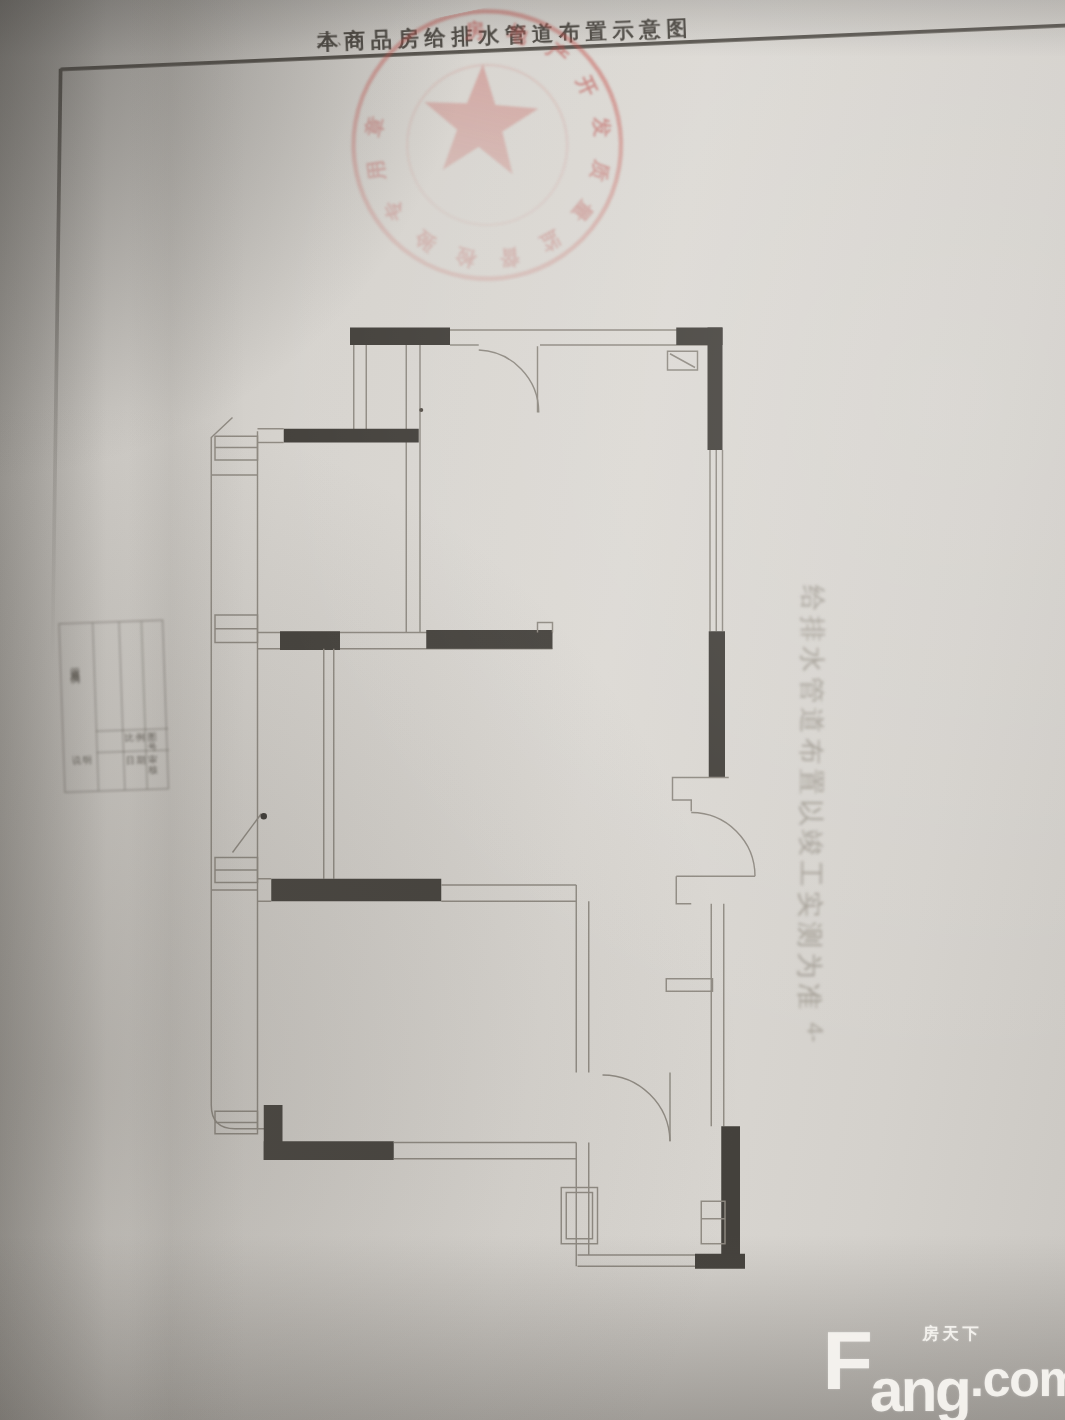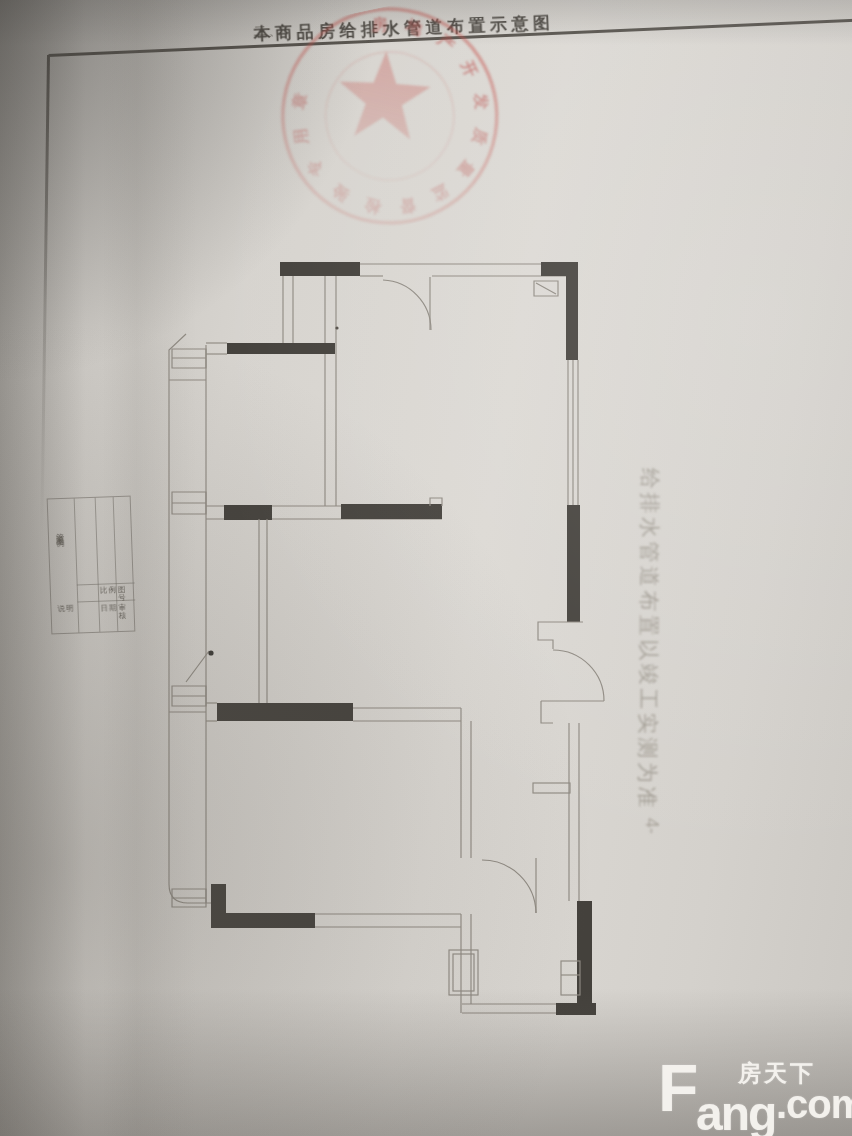--- a/index.html
+++ b/index.html
@@ -43,21 +43,21 @@
   .tb-h2{left:26px;top:103px;width:58px;height:1px;}
   .tb-txt{font-size:7.5px;color:#5f5b54;letter-spacing:1px;line-height:8px;}
   .tb-vert{left:6px;top:28px;writing-mode:vertical-rl;letter-spacing:2px;font-size:8px;}
   
   .side-note{left:664px;top:468px;transform:rotate(90.5deg);transform-origin:top left;
     font-size:21px;letter-spacing:3.5px;color:#a29d94;filter:blur(1.1px);white-space:nowrap;}
   .side-suffix{left:662px;top:818px;transform:rotate(90.5deg);transform-origin:top left;
     font-size:18px;color:#a8a39a;filter:blur(1.2px);}
   
   .wm{left:658px;top:1056px;width:194px;height:80px;color:rgba(245,243,239,.95);}
-  .wm-cn{left:80px;top:2px;font-size:23px;font-weight:bold;letter-spacing:3px;
+  .wm-cn{left:80px;top:2px;font-size:13px;font-weight:bold;letter-spacing:3px;
     text-shadow:0 0 2px rgba(255,255,255,.35);}
   .wm-f{left:0;top:-6px;font-size:66px;font-weight:bold;text-shadow:0 0 2px rgba(255,255,255,.3);}
   .wm-ang{left:38px;top:16px;font-size:48px;font-weight:bold;letter-spacing:-2px;text-shadow:0 0 2px rgba(255,255,255,.3);margin-top:14px;}
   .wm-com{left:118px;top:26px;font-size:40px;font-weight:bold;letter-spacing:-1px;text-shadow:0 0 2px rgba(255,255,255,.3);}
 </style>
 </head>
 <body>
 
 <div id="scene">
 

